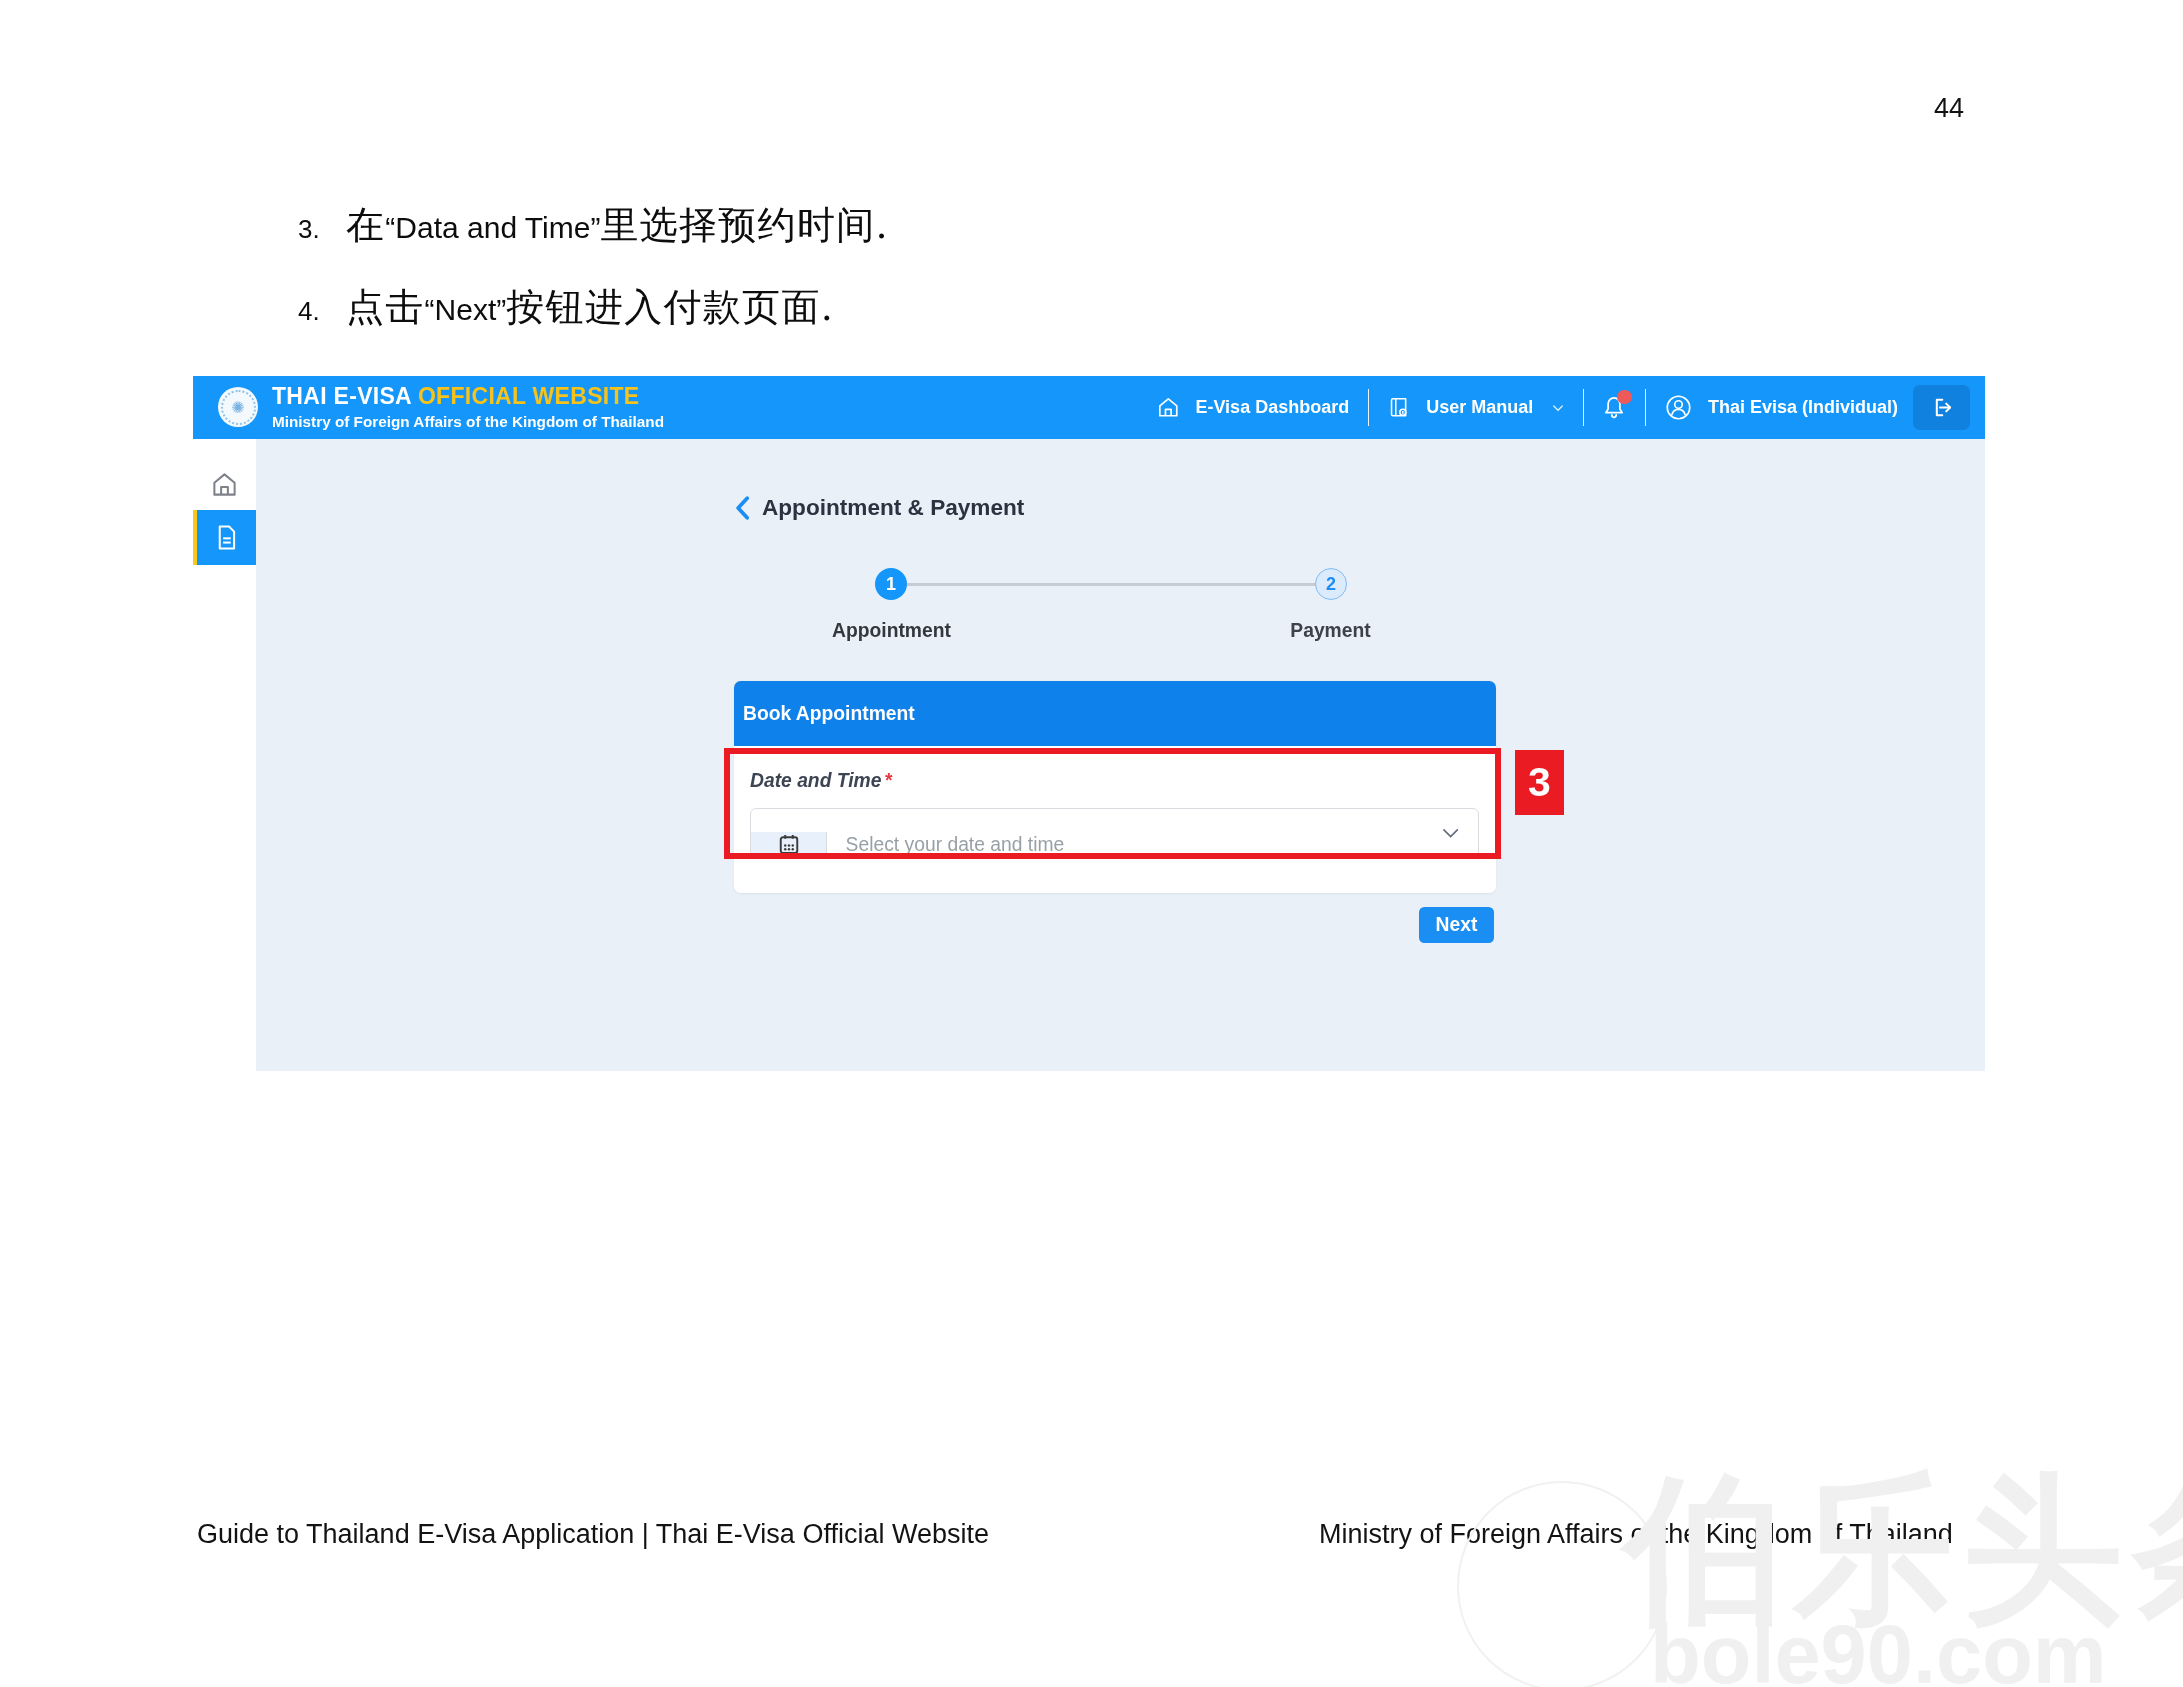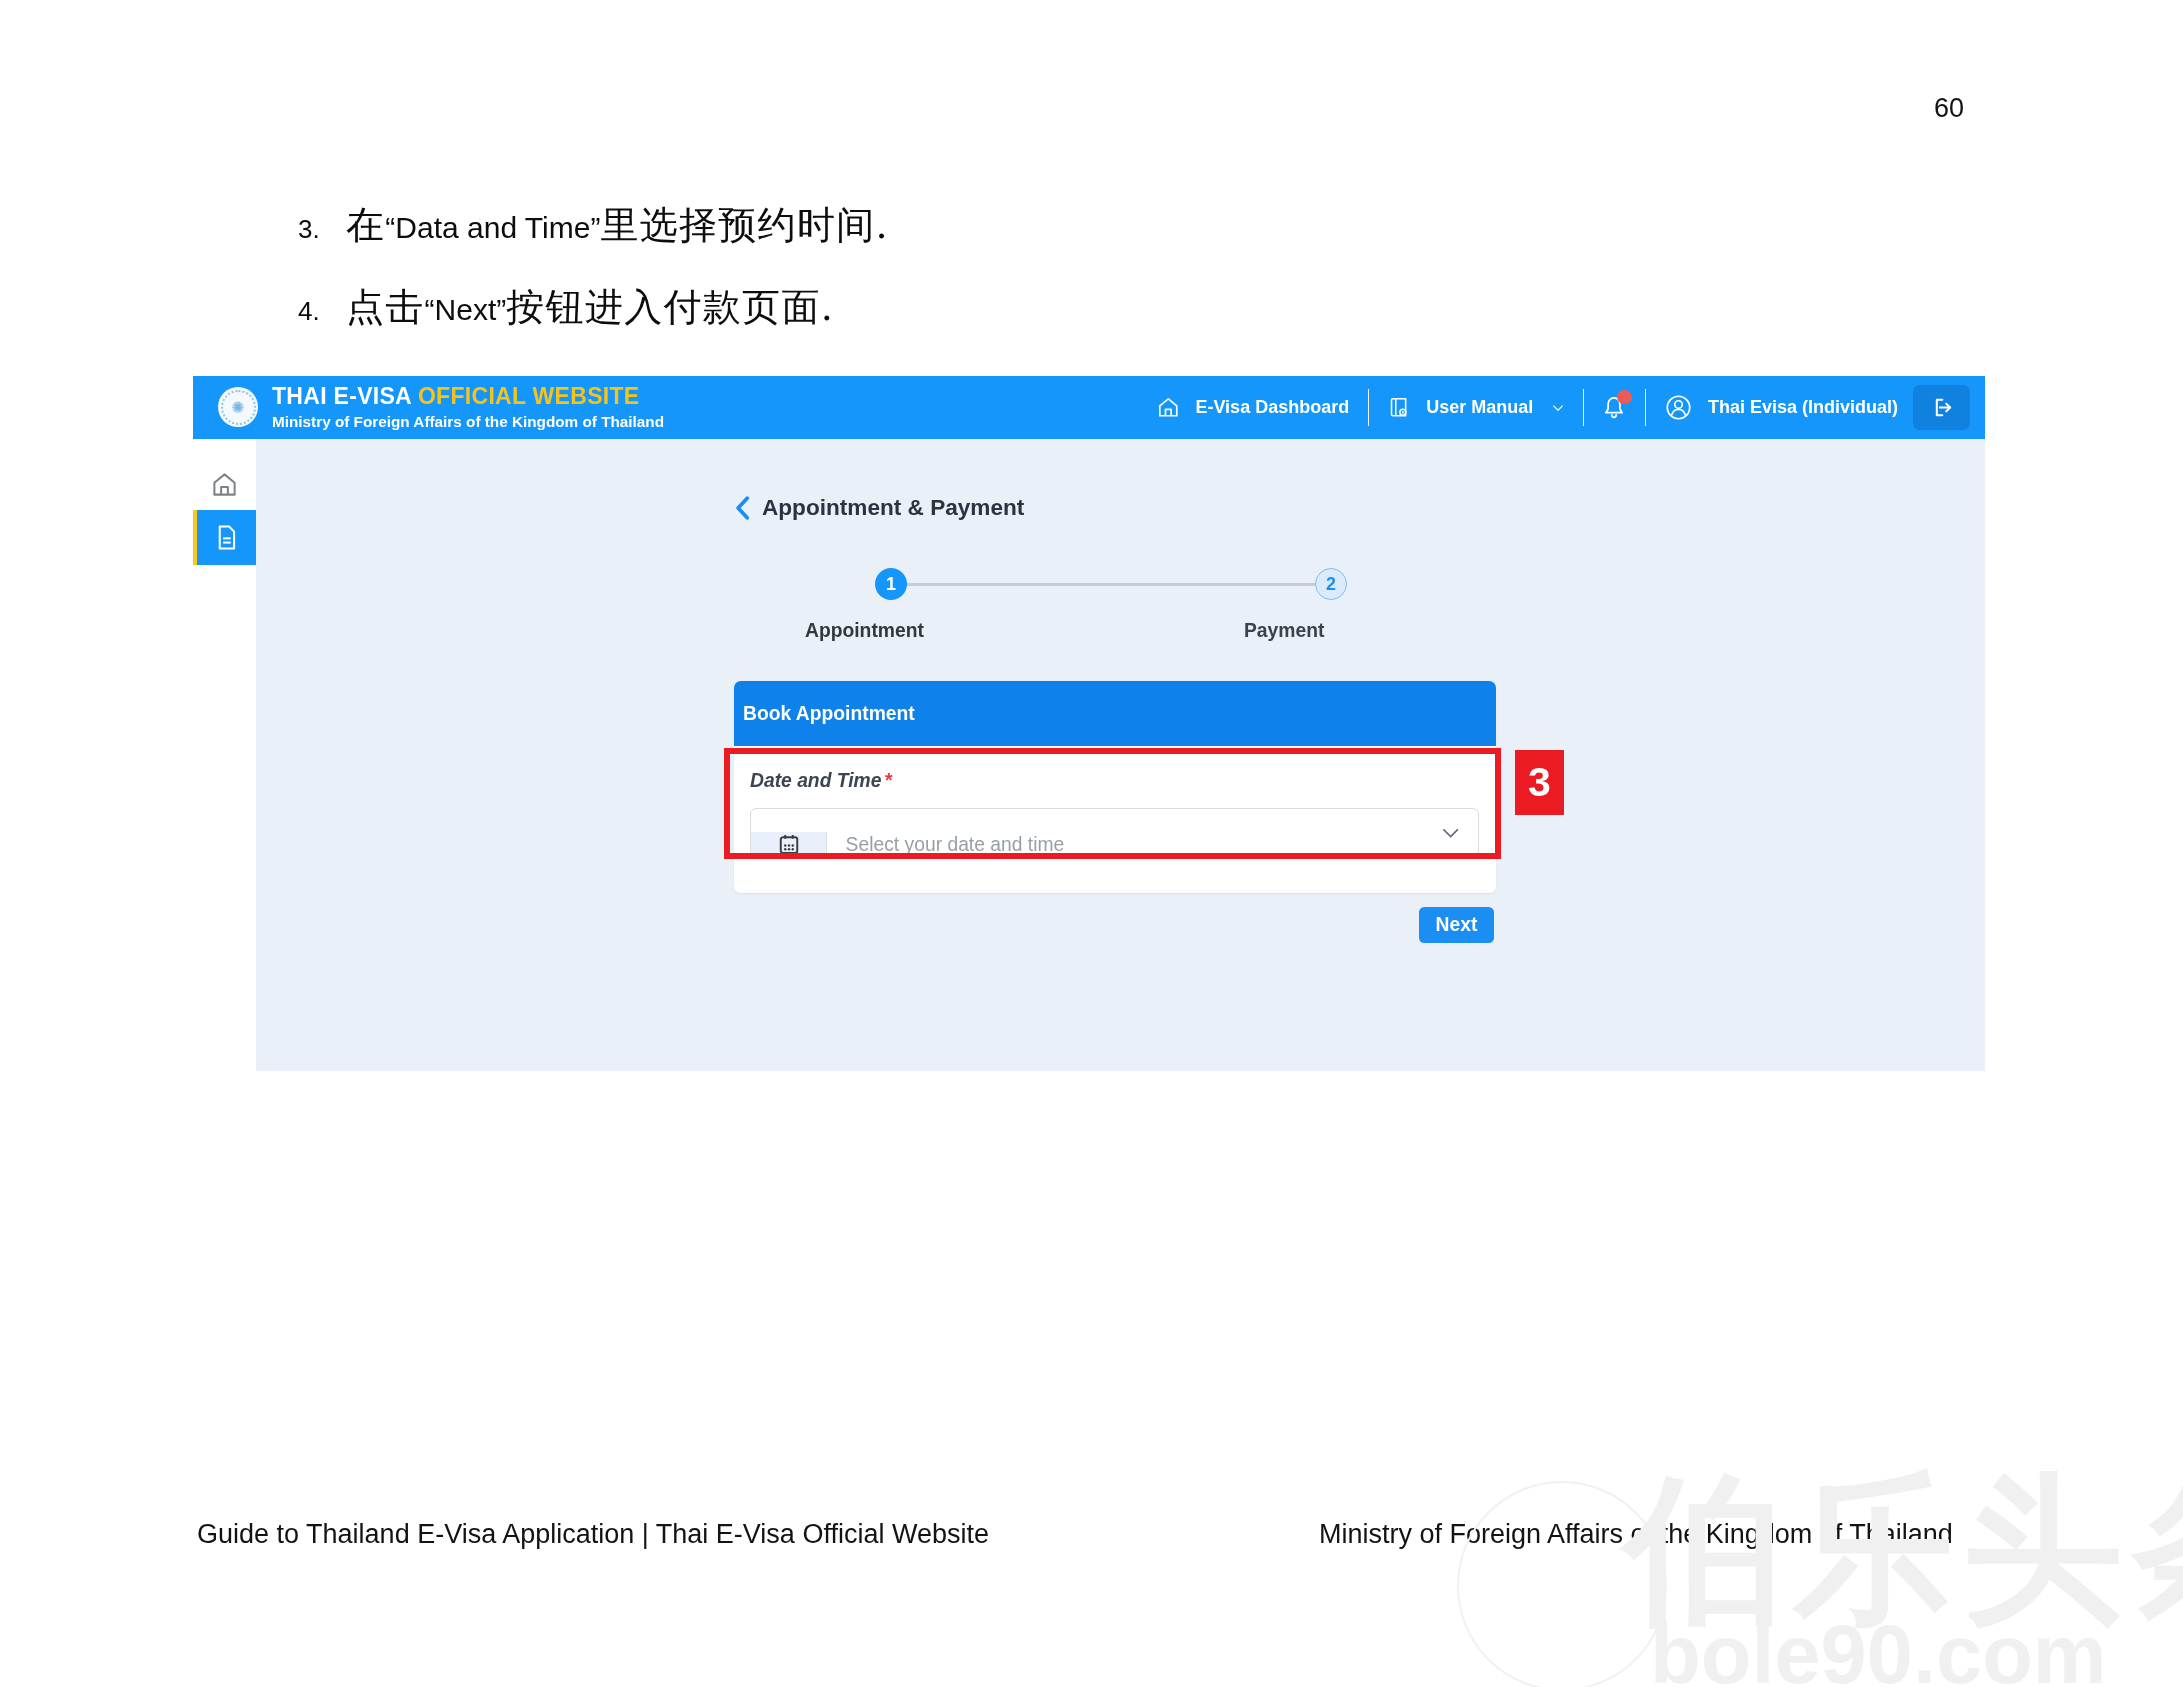--- a/index.html
+++ b/index.html
@@ -53,21 +53,21 @@
   .main{position:absolute;left:63px;top:63px;right:0;bottom:0;background:#eaf0f8;}
 
   .crumb{position:absolute;left:478px;top:56px;display:flex;align-items:center;gap:10.7px;}
   .crumb-title{font-size:22.6px;font-weight:700;color:#2b3240;}
 
   .step-line{position:absolute;left:651px;top:144px;width:408px;height:2.7px;background:#c6ccd4;}
   .step-circle{position:absolute;width:32px;height:32px;border-radius:50%;display:flex;align-items:center;justify-content:center;
         font-size:18px;font-weight:600;box-sizing:border-box;}
   .step-1{left:619px;top:129px;background:#1496fa;color:#ffffff;}
   .step-2{left:1059px;top:129px;background:#dcebfb;border:1.3px solid #7dbcf5;color:#1f8df2;}
-  .step-label{position:absolute;top:181px;width:173px;text-align:left;font-size:19.3px;color:#33383f;}
+  .step-label{position:absolute;top:181px;width:173px;text-align:center;font-size:19.3px;color:#33383f;}
   .step-label.l1{left:549px;font-weight:700;}
   .step-label.l2{left:988px;font-weight:600;color:#3d424a;}
 
   .card{position:absolute;left:478px;top:242px;width:762px;height:212px;background:#ffffff;border-radius:6.7px;
         box-shadow:0 0.7px 2px rgba(40,60,90,.08);}
   .card-head{height:65px;background:#0f81ea;border-radius:6.7px 6.7px 0 0;display:flex;align-items:center;
         padding-left:9px;color:#ffffff;font-size:19.3px;font-weight:600;}
   .card-body{position:relative;padding:0 16px;}
   .field-label{margin-top:24px;font-size:19.3px;font-weight:700;color:#3d4553;font-style:italic;}
   .req{color:#e8383f;margin-left:2.7px;}
@@ -84,21 +84,21 @@
         font-size:41px;font-weight:700;display:flex;align-items:center;justify-content:center;pointer-events:none;}
 
   .next-btn{position:absolute;left:1163px;top:468px;width:75px;height:36px;background:#1a8ef2;border-radius:5.3px;
         color:#ffffff;font-size:19.3px;font-weight:600;display:flex;align-items:center;justify-content:center;cursor:pointer;}
 </style>
 </head>
 <body>
 
 <div class="page">
 
-  <div class="page-number">60</div>
+  <div class="page-number">44</div>
 
   <div class="instructions">
     <div class="instr">
       <span class="instr-num">3.</span>
       <span class="instr-text"><span>在</span><span class="instr-latin">“Data and Time”</span><span>里选择预约时间.</span></span>
     </div>
     <div class="instr">
       <span class="instr-num">4.</span>
       <span class="instr-text"><span>点击</span><span class="instr-latin">“Next”</span><span>按钮进入付款页面.</span></span>
     </div>

